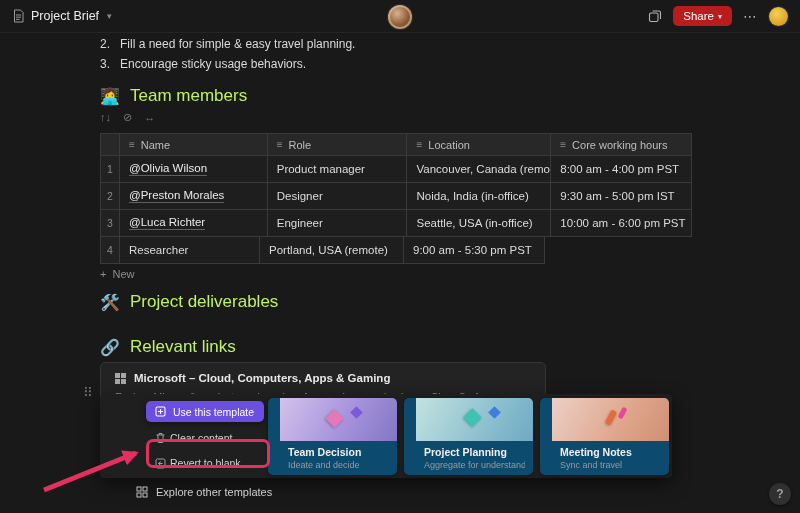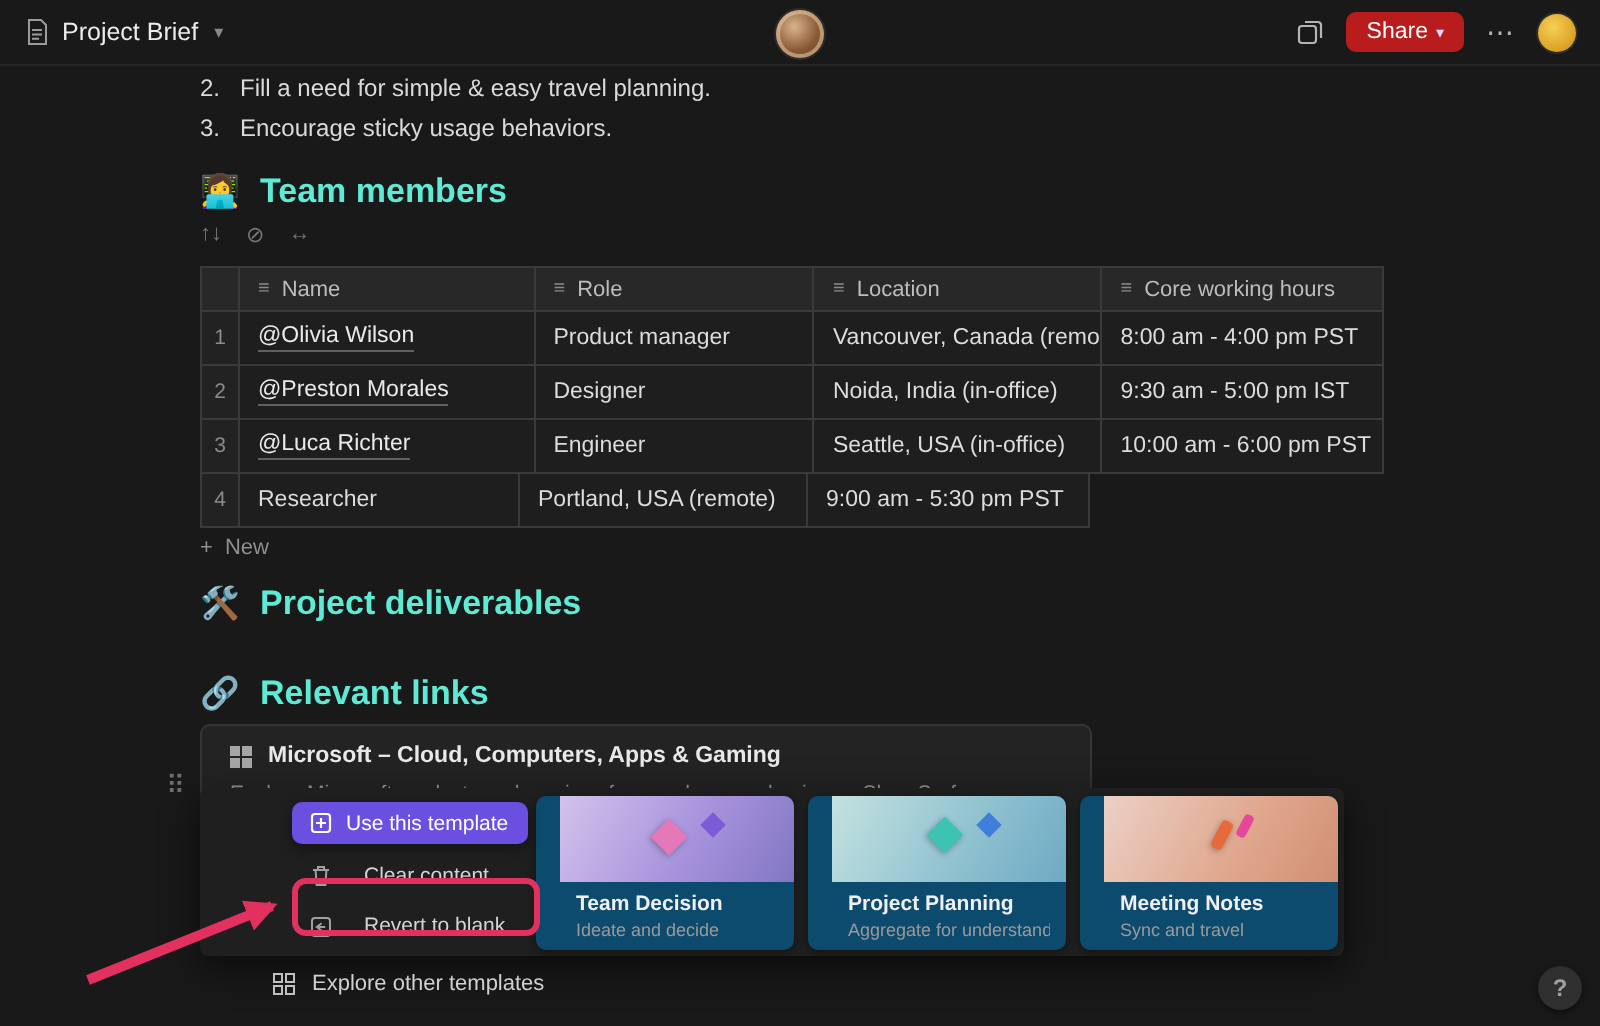--- a/index.html
+++ b/index.html
@@ -28,21 +28,21 @@
                  box-shadow:0 0 0 1px #2c2c2c; }
 
   
   .li { position:absolute; left:100px; display:flex; gap:10px; color:#dadada; font-size:12px; }
   .li .num { width:10px; text-align:right; }
   .li-2 { top:37px; } .li-3 { top:57px; }
 
   
   .heading { position:absolute; left:100px; display:flex; align-items:center; gap:9px; }
   .heading .emoji { width:21px; overflow:hidden; white-space:nowrap; font-size:16px; }
-  .heading .htext { color:#5eead4; font-size:17px; font-weight:700; }
+  .heading .htext { color:#bef264; font-size:17px; font-weight:400; }
   .h-team { top:86px; } .h-deliv { top:292px; } .h-links { top:337px; }
 
   
   .table-tools { position:absolute; left:100px; top:111px; display:flex; gap:12px; color:#767676; font-size:11px; }
 
   
   .ntable { position:absolute; left:100px; top:133px; width:592px; font-size:11.5px; color:#dcdcdc;
             border-top:1px solid #3a3a3a; border-left:1px solid #3a3a3a; }
   .trow { display:flex; }
   .c { border-right:1px solid #3a3a3a; border-bottom:1px solid #3a3a3a; padding:0 9px;
@@ -86,21 +86,21 @@
   .tc-0 { left:268px; } .tc-1 { left:404px; } .tc-2 { left:540px; }
   .tbody { padding:5px 8px; }
   .ttitle { color:#f0f0f0; font-size:10.5px; font-weight:700; }
   .tsub { color:#9a9a9a; font-size:9px; margin-top:2px; white-space:nowrap; overflow:hidden; }
 
   
   .cmenu { position:absolute; left:146px; top:401px; width:126px; z-index:5; }
   .use-btn { display:flex; align-items:center; gap:7px; background:#6a4fe0; color:#fff; border:none;
              width:118px; height:21px; border-radius:5px; padding:0 9px; font-size:10.5px; font-weight:500;
              font-family:inherit; cursor:pointer; box-shadow:0 2px 6px rgba(0,0,0,.4); }
-  .menu-item { display:flex; align-items:center; gap:16px; color:#d4d4d4; font-size:10.5px;
+  .menu-item { display:flex; align-items:center; gap:4px; color:#d4d4d4; font-size:10.5px;
                padding:0 9px; height:18px; margin-top:7px; cursor:pointer; }
 
   .red-box { position:absolute; left:146px; top:439px; width:124px; height:29px;
              border:3px solid #e2305f; border-radius:7px; z-index:6; pointer-events:none; }
 
   .annot-svg { position:absolute; left:0; top:0; width:800px; height:513px; z-index:7; pointer-events:none; }
 
   
   .explore { position:absolute; left:136px; top:486px; display:flex; align-items:center; gap:8px;
              color:#d0d0d0; font-size:11px; z-index:3; }

